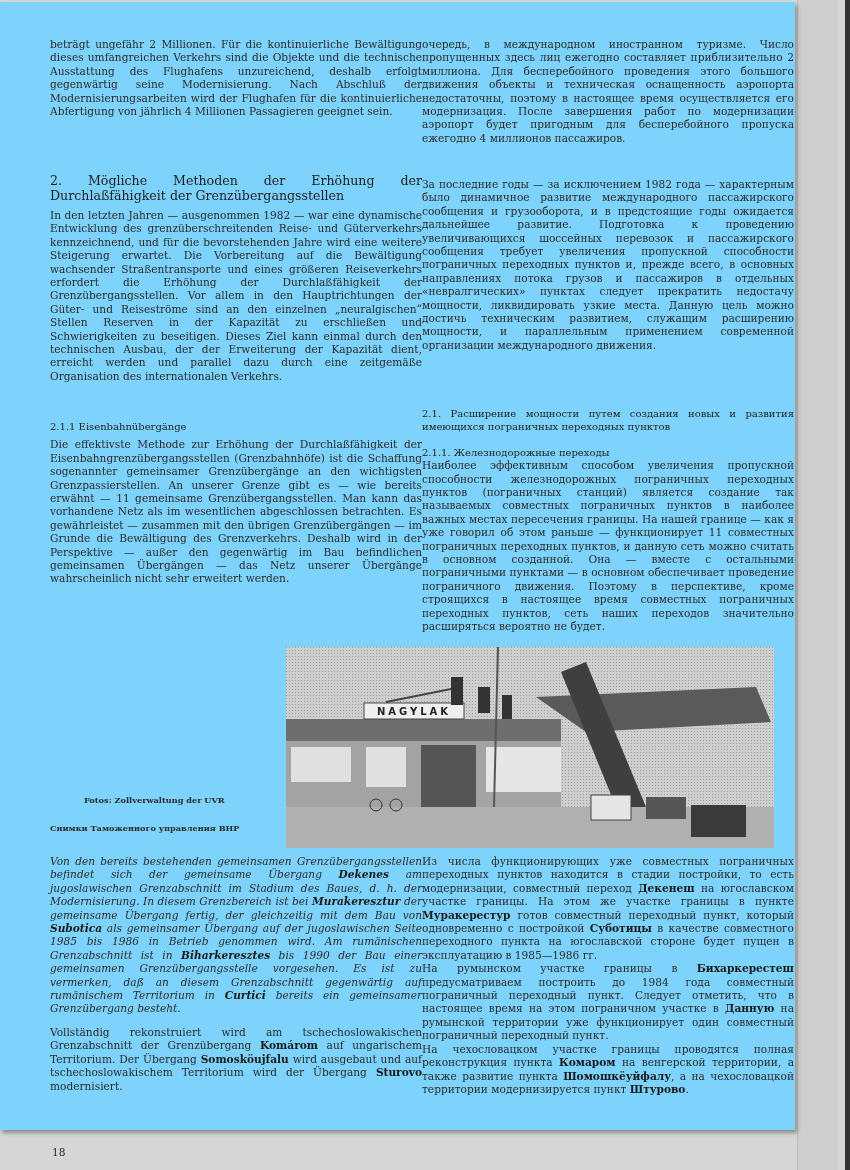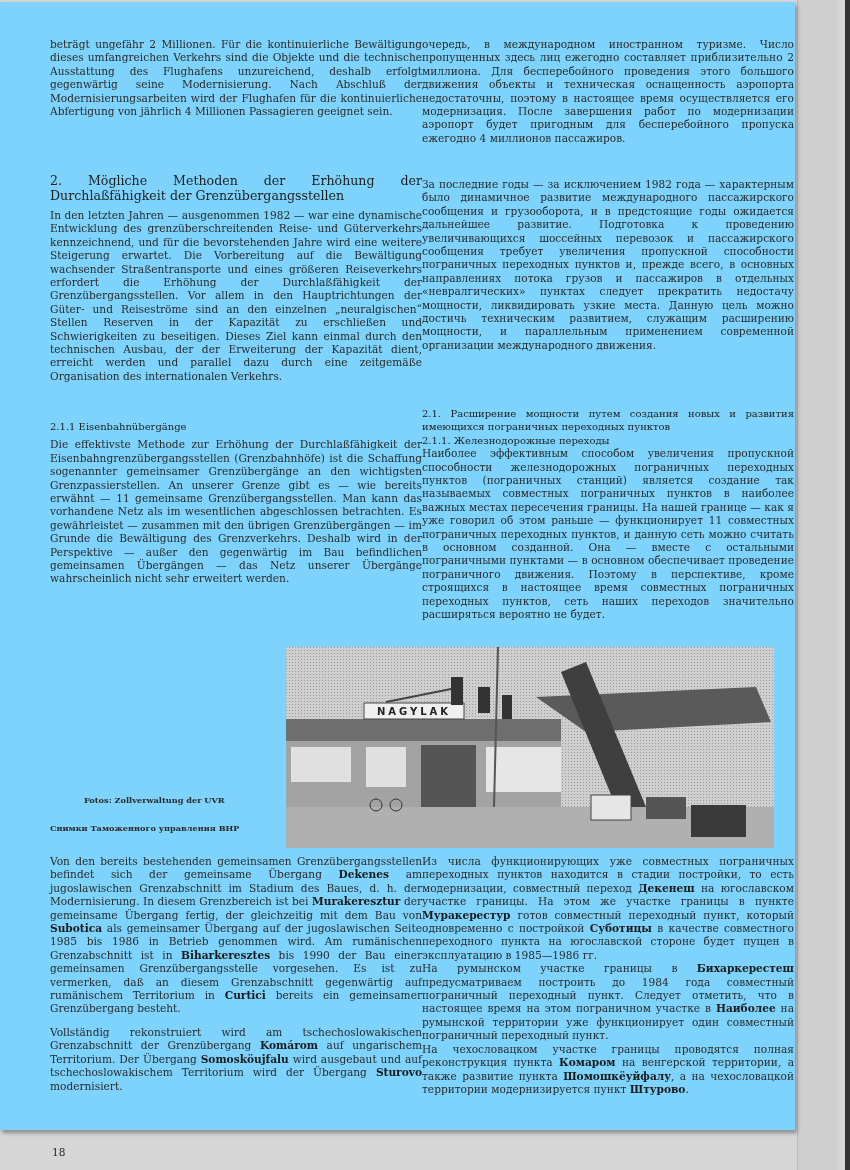--- a/index.html
+++ b/index.html
@@ -58,45 +58,45 @@
   <div class="col left" style="top:171px;">
     <h2>2. Mögliche Methoden der Erhöhung der Durchlaßfähigkeit der Grenzübergangsstellen</h2>
     <p style="margin-top:6px;">In den letzten Jahren — ausgenommen 1982 — war eine dynamische Entwicklung des grenzüberschreitenden Reise- und Güterverkehrs kennzeichnend, und für die bevorstehenden Jahre wird eine weitere Steigerung erwartet. Die Vorbereitung auf die Bewältigung wachsender Straßentransporte und eines größeren Reiseverkehrs erfordert die Erhöhung der Durchlaßfähigkeit der Grenzübergangsstellen. Vor allem in den Hauptrichtungen der Güter- und Reiseströme sind an den einzelnen „neuralgischen“ Stellen Reserven in der Kapazität zu erschließen und Schwierigkeiten zu beseitigen. Dieses Ziel kann einmal durch den technischen Ausbau, der der Erweiterung der Kapazität dient, erreicht werden und parallel dazu durch eine zeitgemäße Organisation des internationalen Verkehrs.</p>
   </div>
 
   <div class="col left" style="top:418px;">
     <h3 style="margin-top:0;">2.1.1 Eisenbahnübergänge</h3>
     <p style="margin-top:5px;">Die effektivste Methode zur Erhöhung der Durchlaßfähigkeit der Eisenbahngrenzübergangsstellen (Grenzbahnhöfe) ist die Schaffung sogenannter gemeinsamer Grenzübergänge an den wichtigsten Grenzpassierstellen. An unserer Grenze gibt es — wie bereits erwähnt — 11 gemeinsame Grenzübergangsstellen. Man kann das vorhandene Netz als im wesentlichen abgeschlossen betrachten. Es gewährleistet — zusammen mit den übrigen Grenzübergängen — im Grunde die Bewältigung des Grenzverkehrs. Deshalb wird in der Perspektive — außer den gegenwärtig im Bau befindlichen gemeinsamen Übergängen — das Netz unserer Übergänge wahrscheinlich nicht sehr erweitert werden.</p>
   </div>
 
-  <div class="col left" style="top:853px;">
+  <div class="col left" style="top:853px;font-style:italic;">
     <p><span>Von den bereits bestehenden gemeinsamen Grenzübergangsstellen befindet sich der gemeinsame Übergang </span><b>Dekenes</b><span> am jugoslawischen Grenzabschnitt im Stadium des Baues, d. h. der Modernisierung. In diesem Grenzbereich ist bei </span><b>Murakeresztur</b><span> der gemeinsame Übergang fertig, der gleichzeitig mit dem Bau von </span><b>Subotica</b><span> als gemeinsamer Übergang auf der jugoslawischen Seite 1985 bis 1986 in Betrieb genommen wird. Am rumänischen Grenzabschnitt ist in </span><b>Biharkeresztes</b><span> bis 1990 der Bau einer gemeinsamen Grenzübergangsstelle vorgesehen. Es ist zu vermerken, daß an diesem Grenzabschnitt gegenwärtig auf rumänischem Territorium in </span><b>Curtici</b><span> bereits ein gemeinsamer Grenzübergang besteht.</span></p>
   </div>
 
   <div class="col left" style="top:1024px;">
     <p><span>Vollständig rekonstruiert wird am tschechoslowakischen Grenzabschnitt der Grenzübergang </span><b>Komárom</b><span> auf ungarischem Territorium. Der Übergang </span><b>Somosköujfalu</b><span> wird ausgebaut und auf tschechoslowakischem Territorium wird der Übergang </span><b>Sturovo</b><span> modernisiert.</span></p>
   </div>
 
   <div class="col right" style="top:36px;">
     <p>очередь, в международном иностранном туризме. Число пропущенных здесь лиц ежегодно составляет приблизительно 2 миллиона. Для бесперебойного проведения этого большого движения объекты и техническая оснащенность аэропорта недостаточны, поэтому в настоящее время осуществляется его модернизация. После завершения работ по модернизации аэропорт будет пригодным для бесперебойного пропуска ежегодно 4 миллионов пассажиров.</p>
   </div>
 
   <div class="col right" style="top:170px;">
     <p style="margin-top:6px;">За последние годы — за исключением 1982 года — характерным было динамичное развитие международного пассажирского сообщения и грузооборота, и в предстоящие годы ожидается дальнейшее развитие. Подготовка к проведению увеличивающихся шоссейных перевозок и пассажирского сообщения требует увеличения пропускной способности пограничных переходных пунктов и, прежде всего, в основных направлениях потока грузов и пассажиров в отдельных «невралгических» пунктах следует прекратить недостачу мощности, ликвидировать узкие места. Данную цель можно достичь техническим развитием, служащим расширению мощности, и параллельным применением современной организации международного движения.</p>
   </div>
 
   <div class="col right" style="top:405px;">
     <h3>2.1. Расширение мощности путем создания новых и развития имеющихся пограничных переходных пунктов</h3>
-    <h3 style="margin-top:0;">2.1.1. Железнодорожные переходы</h3>
+    <h3 style="margin-top:12px;">2.1.1. Железнодорожные переходы</h3>
     <p>Наиболее эффективным способом увеличения пропускной способности железнодорожных пограничных переходных пунктов (пограничных станций) является создание так называемых совместных пограничных пунктов в наиболее важных местах пересечения границы. На нашей границе — как я уже говорил об этом раньше — функционирует 11 совместных пограничных переходных пунктов, и данную сеть можно считать в основном созданной. Она — вместе с остальными пограничными пунктами — в основном обеспечивает проведение пограничного движения. Поэтому в перспективе, кроме строящихся в настоящее время совместных пограничных переходных пунктов, сеть наших переходов значительно расширяться вероятно не будет.</p>
   </div>
 
   <div class="col right" style="top:853px;">
     <p><span>Из числа функционирующих уже совместных пограничных переходных пунктов находится в стадии постройки, то есть модернизации, совместный переход </span><b>Декенеш</b><span> на югославском участке границы. На этом же участке границы в пункте </span><b>Муракерестур</b><span> готов совместный переходный пункт, который одновременно с постройкой </span><b>Суботицы</b><span> в качестве совместного переходного пункта на югославской стороне будет пущен в эксплуатацию в 1985—1986 гг.</span></p>
-    <p><span>На румынском участке границы в </span><b>Бихаркерестеш</b><span> предусматриваем построить до 1984 года совместный пограничный переходный пункт. Следует отметить, что в настоящее время на этом пограничном участке в </span><b>Наиболее</b><span> на румынской территории уже функционирует один совместный пограничный переходный пункт.</span></p>
+    <p><span>На румынском участке границы в </span><b>Бихаркерестеш</b><span> предусматриваем построить до 1984 года совместный пограничный переходный пункт. Следует отметить, что в настоящее время на этом пограничном участке в </span><b>Данную</b><span> на румынской территории уже функционирует один совместный пограничный переходный пункт.</span></p>
     <p><span>На чехословацком участке границы проводятся полная реконструкция пункта </span><b>Комаром</b><span> на венгерской территории, а также развитие пункта </span><b>Шомошкёуйфалу</b><span>, а на чехословацкой территории модернизируется пункт </span><b>Штурово</b><span>.</span></p>
   </div>
 
   <div class="caption" style="top:793px;margin-left:34px;">Fotos: Zollverwaltung der UVR</div>
   <div class="caption" style="top:821px;">Снимки Таможенного управления ВНР</div>
 
   <div class="photo">
     <svg width="488" height="201" viewBox="0 0 488 201">
       <defs>
         <pattern id="ht" width="3" height="3" patternUnits="userSpaceOnUse">

